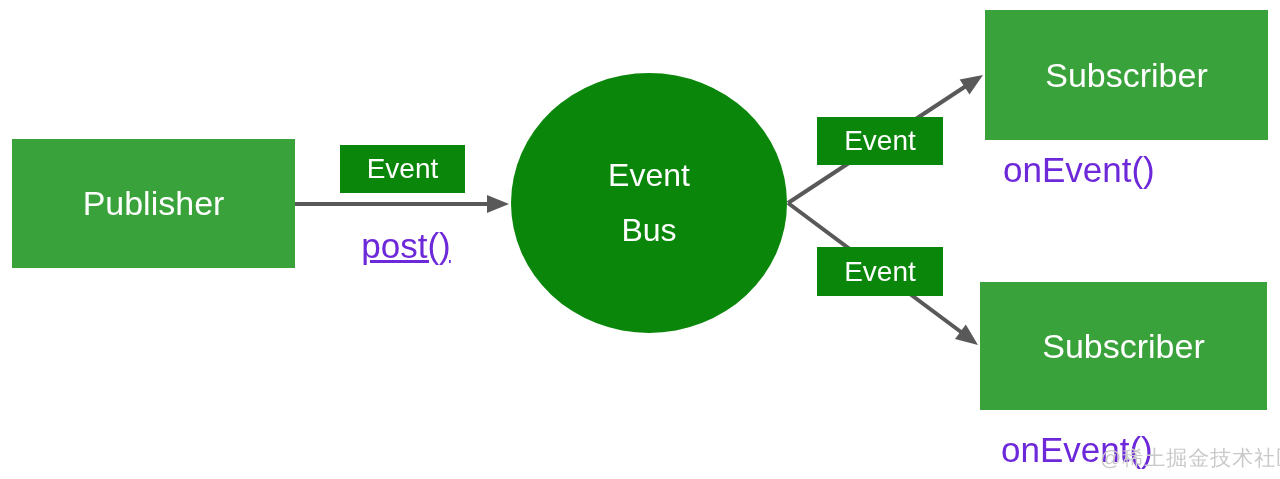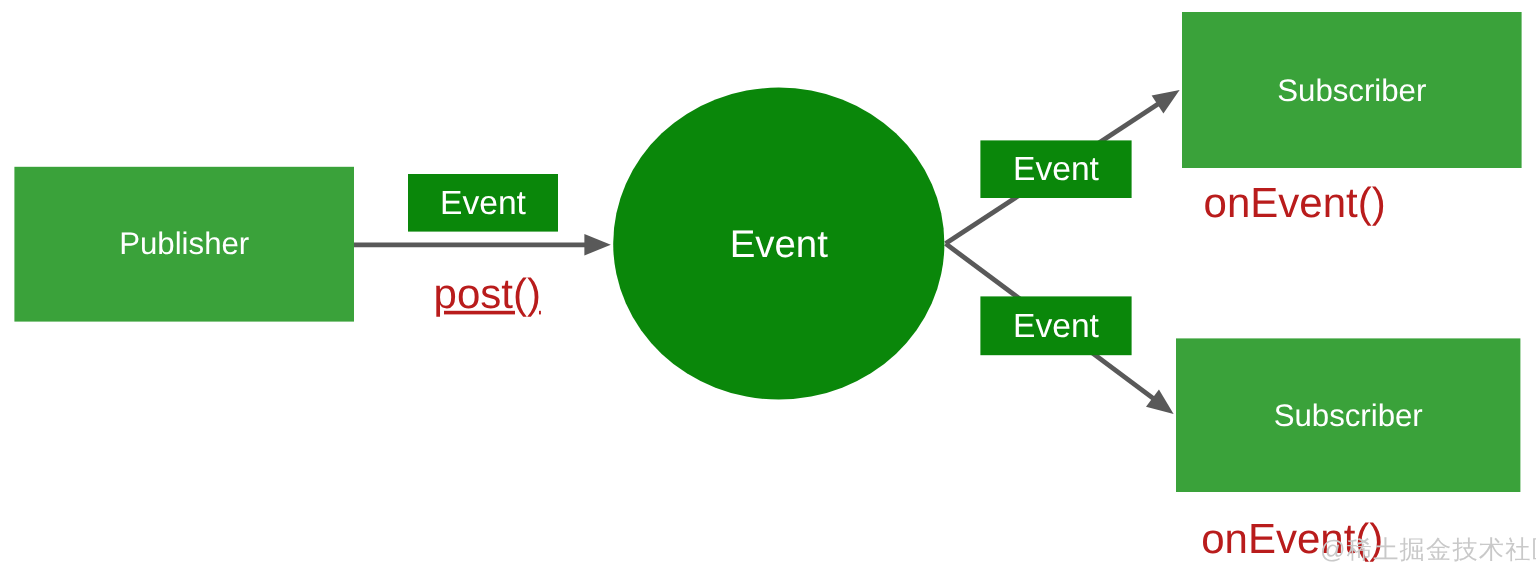--- a/index.html
+++ b/index.html
@@ -16,21 +16,21 @@
     left: 0; top: 0;
     width: 1280px; height: 479px;
   }
   .green-box {
     position: absolute;
     background: #3AA23A;
     color: #ffffff;
     display: flex;
     align-items: center;
     justify-content: center;
-    font-size: 26px;
+    font-size: 34px;
     font-weight: 400;
   }
   #publisher-box { left: 12px; top: 139px; width: 283px; height: 129px; }
   #subscriber-top-box { left: 985px; top: 10px; width: 283px; height: 130px; }
   #subscriber-bottom-box { left: 980px; top: 282px; width: 287px; height: 128px; }
   .event-tag {
     position: absolute;
     background: #0A870A;
     color: #ffffff;
     display: flex;
@@ -50,21 +50,21 @@
     color: #ffffff;
     display: flex;
     flex-direction: column;
     align-items: center;
     justify-content: center;
     font-size: 32px;
     line-height: 55px;
   }
   .method-label {
     position: absolute;
-    color: #b91c1c;
+    color: #6d28d9;
     font-size: 35px;
     white-space: nowrap;
   }
   #post-label { left: 346px; top: 226px; width: 120px; text-align: center; text-decoration: underline; }
   #onevent-top-label { left: 1003px; top: 150px; }
   #onevent-bottom-label { left: 1001px; top: 430px; }
   #watermark {
     position: absolute;
     left: 1100px; top: 444px;
     color: #C9C9C9;
@@ -95,20 +95,21 @@
   </div>
 
   <div id="event-tag-publisher" class="event-tag">
     <span>Event</span>
   </div>
 
   <div id="post-label" class="method-label">post()</div>
 
   <div id="event-bus-circle">
     <span>Event</span>
+    <span>Bus</span>
   </div>
 
   <div id="event-tag-top" class="event-tag">
     <span>Event</span>
   </div>
 
   <div id="event-tag-bottom" class="event-tag">
     <span>Event</span>
   </div>
 

